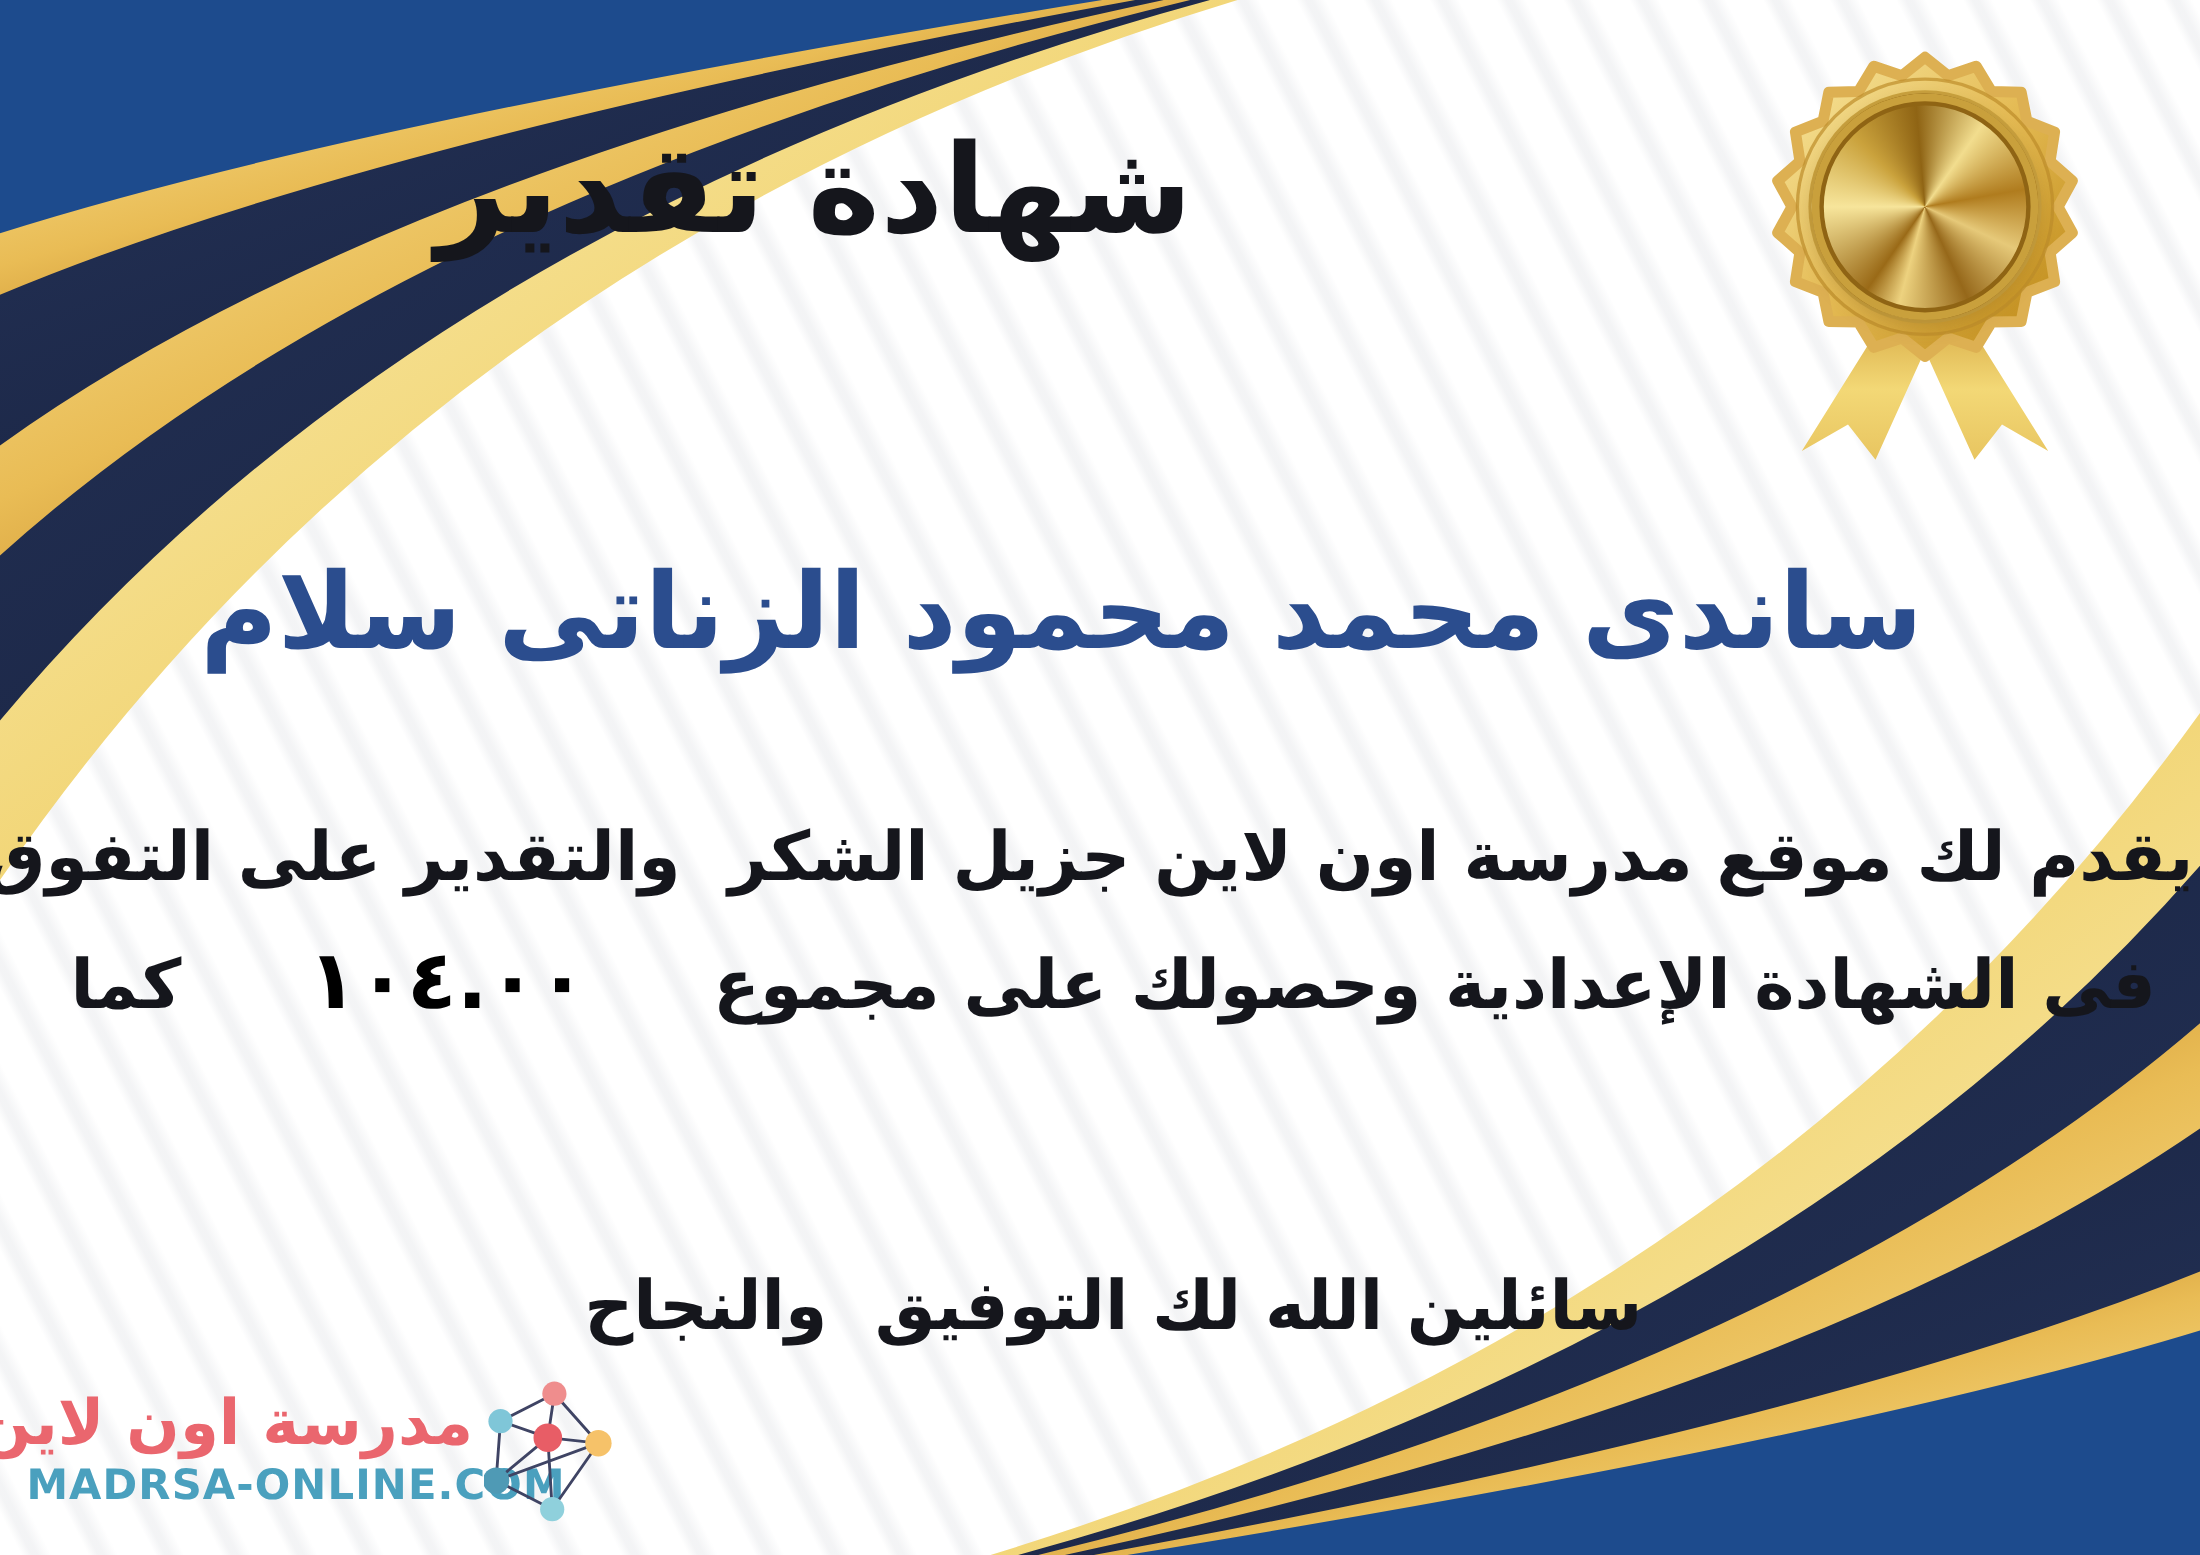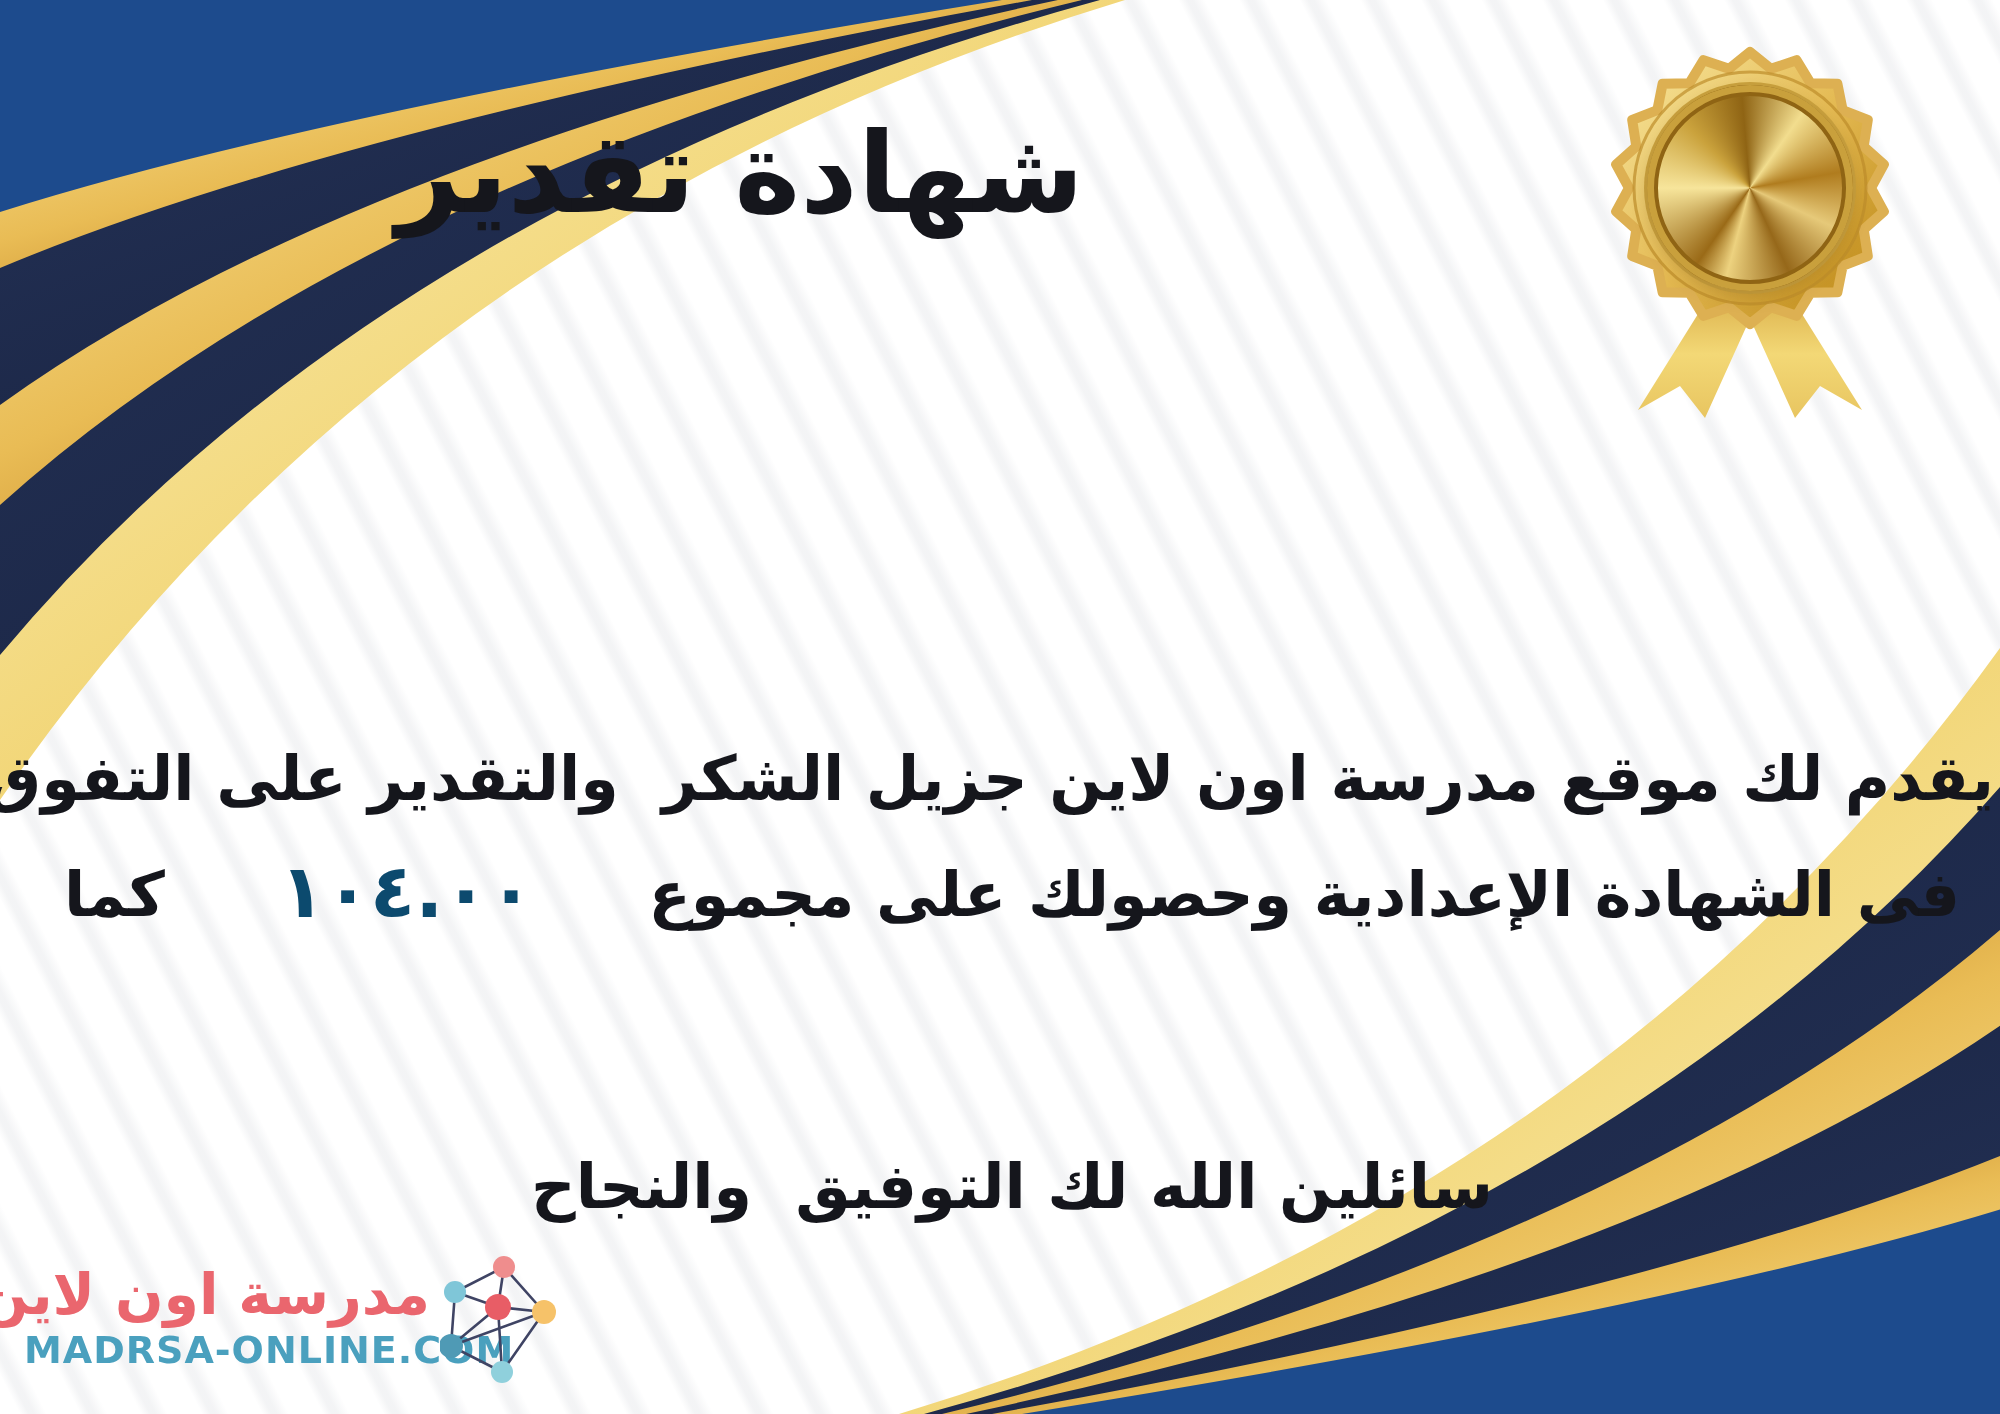--- a/index.html
+++ b/index.html
@@ -46,21 +46,21 @@
     font-size:96px;font-weight:bold;color:#2b4d8e;white-space:nowrap;
   }
   .body-line{
     position:absolute;left:30px;right:30px;text-align:center;
     font-size:62px;font-weight:bold;color:#15161c;white-space:nowrap;
   }
   .line1{top:742px;}
   .line2{top:858px;display:flex;justify-content:space-between;align-items:flex-start;padding:0 34px;}
   .line3{top:978px;}
   .closing{top:1150px;text-align:center;}
-  .score{color:#0c4a6e;font-size:74px;line-height:1;position:relative;top:-4px;}
+  .score{color:#000000;font-size:74px;line-height:1;position:relative;top:-4px;}
   
   .logo{position:absolute;left:24px;top:1252px;display:flex;align-items:center;gap:10px;}
   .logo-text{width:406px;display:flex;flex-direction:column;}
   .logo-ar{
     font-size:57px;font-weight:bold;color:#ea666e;text-align:right;
     direction:rtl;line-height:1.15;white-space:nowrap;
   }
   .logo-domain{
     font-size:38px;font-weight:bold;color:#4aa0be;text-align:left;
     letter-spacing:1px;line-height:1.2;white-space:nowrap;
@@ -126,20 +126,21 @@
       <path fill="url(#gRib)" d="M177,252 L252,372 L210,348 L185,380 L142,285 Z"></path>
       <polygon id="burst" fill="url(#gBurst)" stroke="#ddb052" stroke-width="10" stroke-linejoin="round" points="140.0,14.0 161.0,30.8 186.5,22.2 200.5,45.2 227.4,45.8 232.7,72.2 257.8,82.0 253.7,108.6 273.9,126.4 261.0,150.0 273.9,173.6 253.7,191.4 257.8,218.0 232.7,227.8 227.4,254.2 200.5,254.8 186.5,277.8 161.0,269.2 140.0,286.0 119.0,269.2 93.5,277.8 79.5,254.8 52.6,254.2 47.3,227.8 22.2,218.0 26.3,191.4 6.1,173.6 19.0,150.0 6.1,126.4 26.3,108.6 22.2,82.0 47.3,72.2 52.6,45.8 79.5,45.2 93.5,22.2 119.0,30.8"></polygon>
       <circle cx="140" cy="150" r="116" fill="none" stroke="#bd8d2b" stroke-width="3" opacity=".7"></circle>
       <circle cx="140" cy="150" r="106" fill="#caa23f"></circle>
     </svg>
     <div class="medal-disc"></div>
   </div>
 
   <div class="cert-title rtl">شهادة تقدير</div>
 
+  <div class="student-name rtl">ساندى محمد محمود الزناتى سلام</div>
 
   <div class="body-line line1 rtl">يقدم لك موقع مدرسة اون لاين جزيل الشكر &nbsp;والتقدير على التفوق</div>
 
   <div class="body-line line2 rtl">
     <span>فى الشهادة الإعدادية وحصولك على مجموع</span>
     <span class="score">١٠٤.٠٠</span>
     <span>كما</span>
   </div>
 
 

